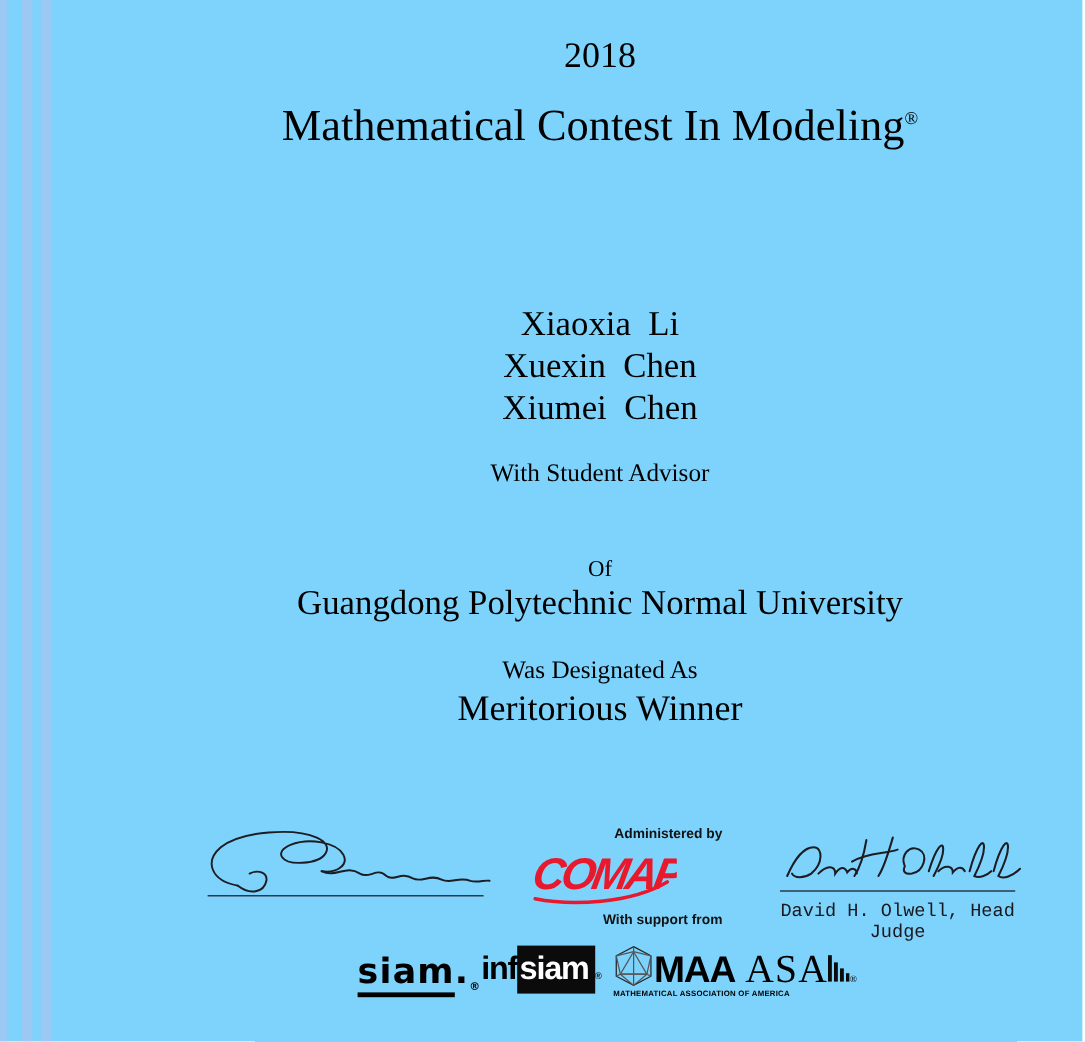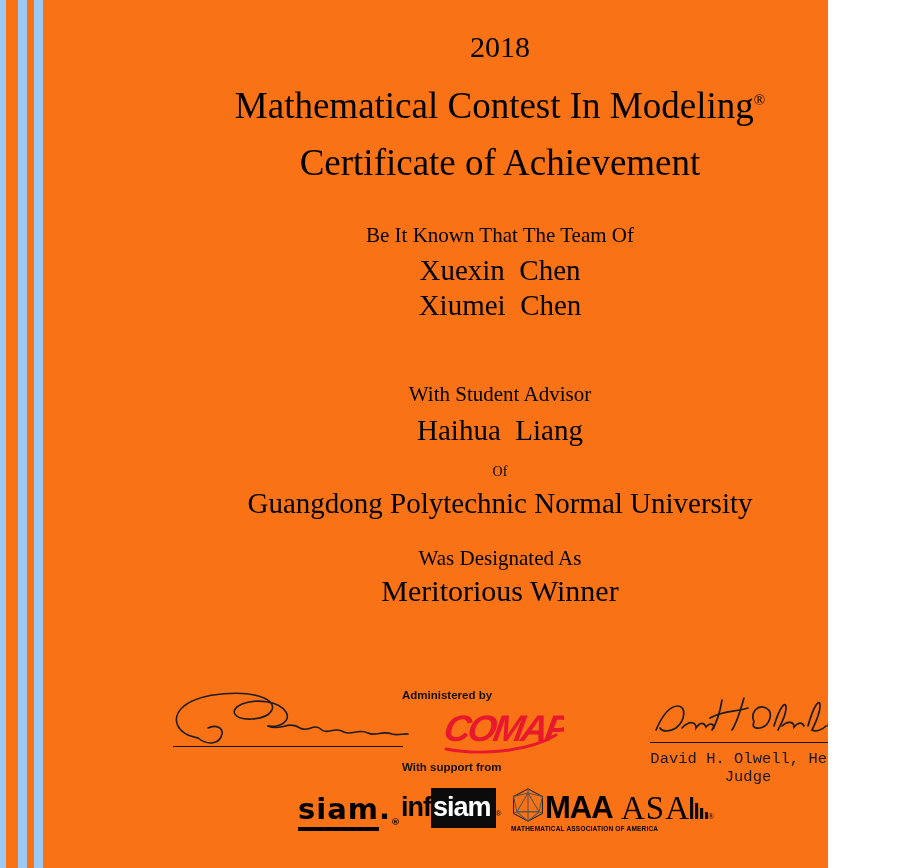--- a/index.html
+++ b/index.html
@@ -1,31 +1,31 @@
 <!DOCTYPE html>
 <html><head>
 <meta charset="utf-8">
 <style>
   html,body{margin:0;padding:0;background:#fff;}
-  .page{position:relative;width:828px;height:868px;background:#f97316;overflow:hidden;
+  .page{position:relative;width:902px;height:868px;background:#7dd3fc;overflow:hidden;
         font-family:"Liberation Serif",serif;color:#000;}
   .stripe{position:absolute;top:0;bottom:0;}
   .centered{position:absolute;left:96px;width:808px;text-align:center;}
   .pre{white-space:pre;}
   .year{font-size:30px;}
   .title{font-size:37px;}
   .reg{font-size:15px;vertical-align:super;line-height:0;}
   .small-label{font-size:21px;}
-  .tiny-label{font-size:14px;}
+  .tiny-label{font-size:19px;}
   .name{font-size:29px;line-height:35px;}
   .big-line{font-size:29px;}
   .desig{font-size:30px;}
   .sig-line{position:absolute;height:0;border-top:1.6px solid #15151c;}
   .sig-caption{position:absolute;text-align:center;font-size:15.5px;color:#18181e;}
-  .sans-bold{position:absolute;text-align:left;font-family:"Liberation Sans",sans-serif;
+  .sans-bold{position:absolute;text-align:right;font-family:"Liberation Sans",sans-serif;
              font-weight:bold;font-size:11.5px;color:#111;}
   .logo-row{position:absolute;}
   .siam{font-family:"DejaVu Sans",sans-serif;font-weight:bold;font-size:29px;letter-spacing:1px;
         line-height:1;}
   .siam .bar{border-bottom:4px solid #000000;padding-bottom:1px;}
   .siam-reg{font-size:9px;vertical-align:-6px;}
   .informs{font-family:"Liberation Sans",sans-serif;font-weight:bold;font-size:27px;line-height:1;
            letter-spacing:-1px;}
   .informs .boxed{background:#0b0b0b;color:#fff;padding:4px 5px 6px 2px;}
   .informs-reg{font-size:8px;color:#222;}
@@ -42,30 +42,28 @@
 <body>
 
 <div class="page">
 
   <div class="stripe" style="left:0;width:6px;background:#9CC8F4;"></div>
   <div class="stripe" style="left:18px;width:9px;background:#9CC8F4;"></div>
   <div class="stripe" style="left:34px;width:9px;background:#9CC8F4;"></div>
 
   <div class="centered year" style="top:30px;">2018</div>
   <div class="centered title" style="top:84px;"><span>Mathematical Contest In Modeling</span><span class="reg">®</span></div>
-  <div class="centered title" style="top:141px;">Certificate of Achievement</div>
 
-  <div class="centered small-label" style="top:223px;">Be It Known That The Team Of</div>
   <div class="centered" style="top:253px;">
+    <div class="name pre">Xiaoxia  Li</div>
     <div class="name pre">Xuexin  Chen</div>
     <div class="name pre">Xiumei  Chen</div>
   </div>
 
   <div class="centered small-label" style="top:382px;">With Student Advisor</div>
-  <div class="centered big-line pre" style="top:414px;">Haihua  Liang</div>
 
   <div class="centered tiny-label" style="top:464px;">Of</div>
   <div class="centered big-line" style="top:487px;">Guangdong Polytechnic Normal University</div>
 
   <div class="centered small-label" style="top:546px;">Was Designated As</div>
   <div class="centered desig" style="top:574px;font-family:Liberation Serif, serif;">Meritorious Winner</div>
 
   <svg style="position:absolute;left:168px;top:688px;" width="242" height="60" viewBox="0 0 242 60">
     <g fill="none" stroke="#1c1c22" stroke-width="1.6" stroke-linecap="round">
       <path d="M30,50 C8,46 2,30 16,18 C34,4 78,2 96,10 C112,17 104,30 84,31 C66,32 60,22 74,16 C90,10 112,14 118,24 C123,33 112,40 100,38"></path>

